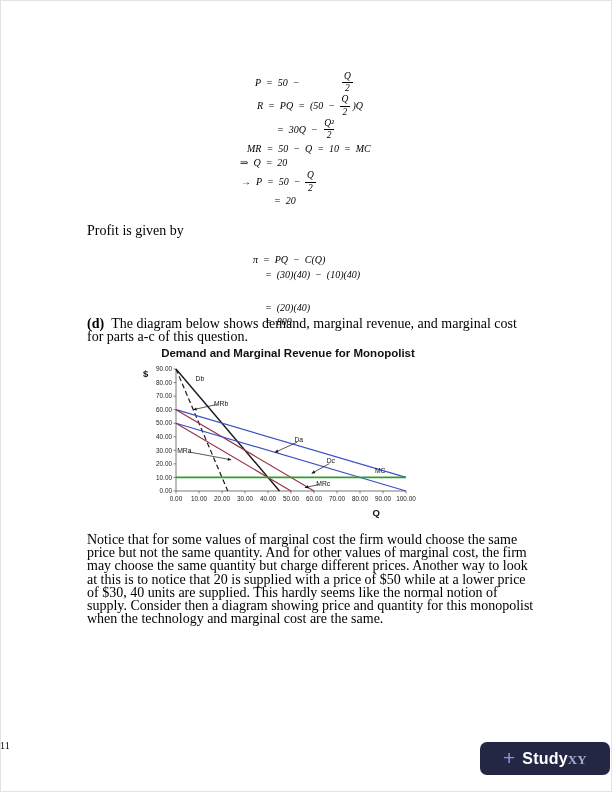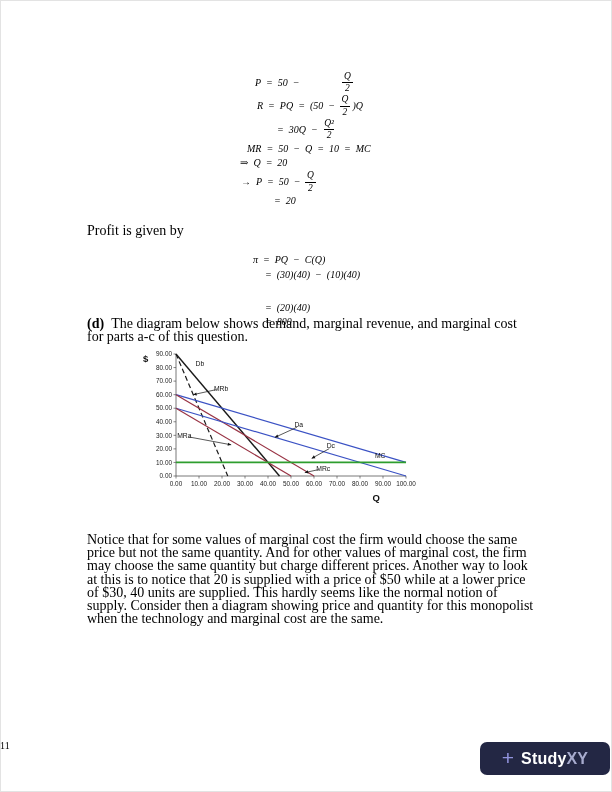--- a/index.html
+++ b/index.html
@@ -34,21 +34,21 @@
 
   
   .page-number{position:absolute;top:740px;left:0;width:504px;font-size:10px;}
   .brand{
     position:absolute;right:2px;top:742px;height:33px;width:130px;
     background:#232744;border-radius:7px;display:flex;align-items:center;justify-content:center;gap:7px;
     font-family:"Liberation Sans", "DejaVu Sans", sans-serif;
   }
   .brand-plus{color:#9193dd;font-size:21px;font-weight:400;line-height:1;margin-top:-2px;}
   .b1{color:#ffffff;font-weight:bold;font-size:16px;letter-spacing:0.2px;}
-  .b2{color:#a7abce;font-weight:bold;font-size:16px;letter-spacing:0.2px;}
+  .b2{color:#a7abce;font-weight:bold;font-size:13px;letter-spacing:0.2px;font-family:Liberation Serif, serif;}
 </style>
 </head>
 <body>
 
 <div class="sheet">
 
   <div class="eq-block eq1">
       <div class="eq-line" style="padding-left: 1.5em; gap: 38px;">
         <span>P  =  50  − </span>
         <span class="frac"><span class="num">Q</span><span class="den">2</span></span>
@@ -103,20 +103,21 @@
         <span>=  (20)(40)</span>
       </div>
       <div class="eq-line" style="padding-left: 1.2em;">
         <span>=  800</span>
       </div>
     </div>
 
   <p class="body-text part-d"><b>(d)</b><span>&nbsp;&nbsp;</span><span>The diagram below shows demand, marginal revenue, and marginal cost for parts a-c of this question.</span></p>
 
   <div class="chart">
+    <div class="chart-title">Demand and Marginal Revenue for Monopolist</div>
     <svg id="chart-svg" width="320" height="158">
         <line x1="48" y1="8" x2="48" y2="130" stroke="#555" stroke-width="0.8"></line>
         <line x1="48" y1="130" x2="278" y2="130" stroke="#555" stroke-width="0.8"></line>
         <line x1="45.5" y1="8" x2="48" y2="8" stroke="#555" stroke-width="0.7"></line>
         <text x="44" y="10.2" fill="#222" font-size="6.4" text-anchor="end">90.00</text>
         <line x1="45.5" y1="21.555555555555557" x2="48" y2="21.555555555555557" stroke="#555" stroke-width="0.7"></line>
         <text x="44" y="23.755555555555556" fill="#222" font-size="6.4" text-anchor="end">80.00</text>
         <line x1="45.5" y1="35.111111111111114" x2="48" y2="35.111111111111114" stroke="#555" stroke-width="0.7"></line>
         <text x="44" y="37.31111111111112" fill="#222" font-size="6.4" text-anchor="end">70.00</text>
         <line x1="45.5" y1="48.666666666666664" x2="48" y2="48.666666666666664" stroke="#555" stroke-width="0.7"></line>

